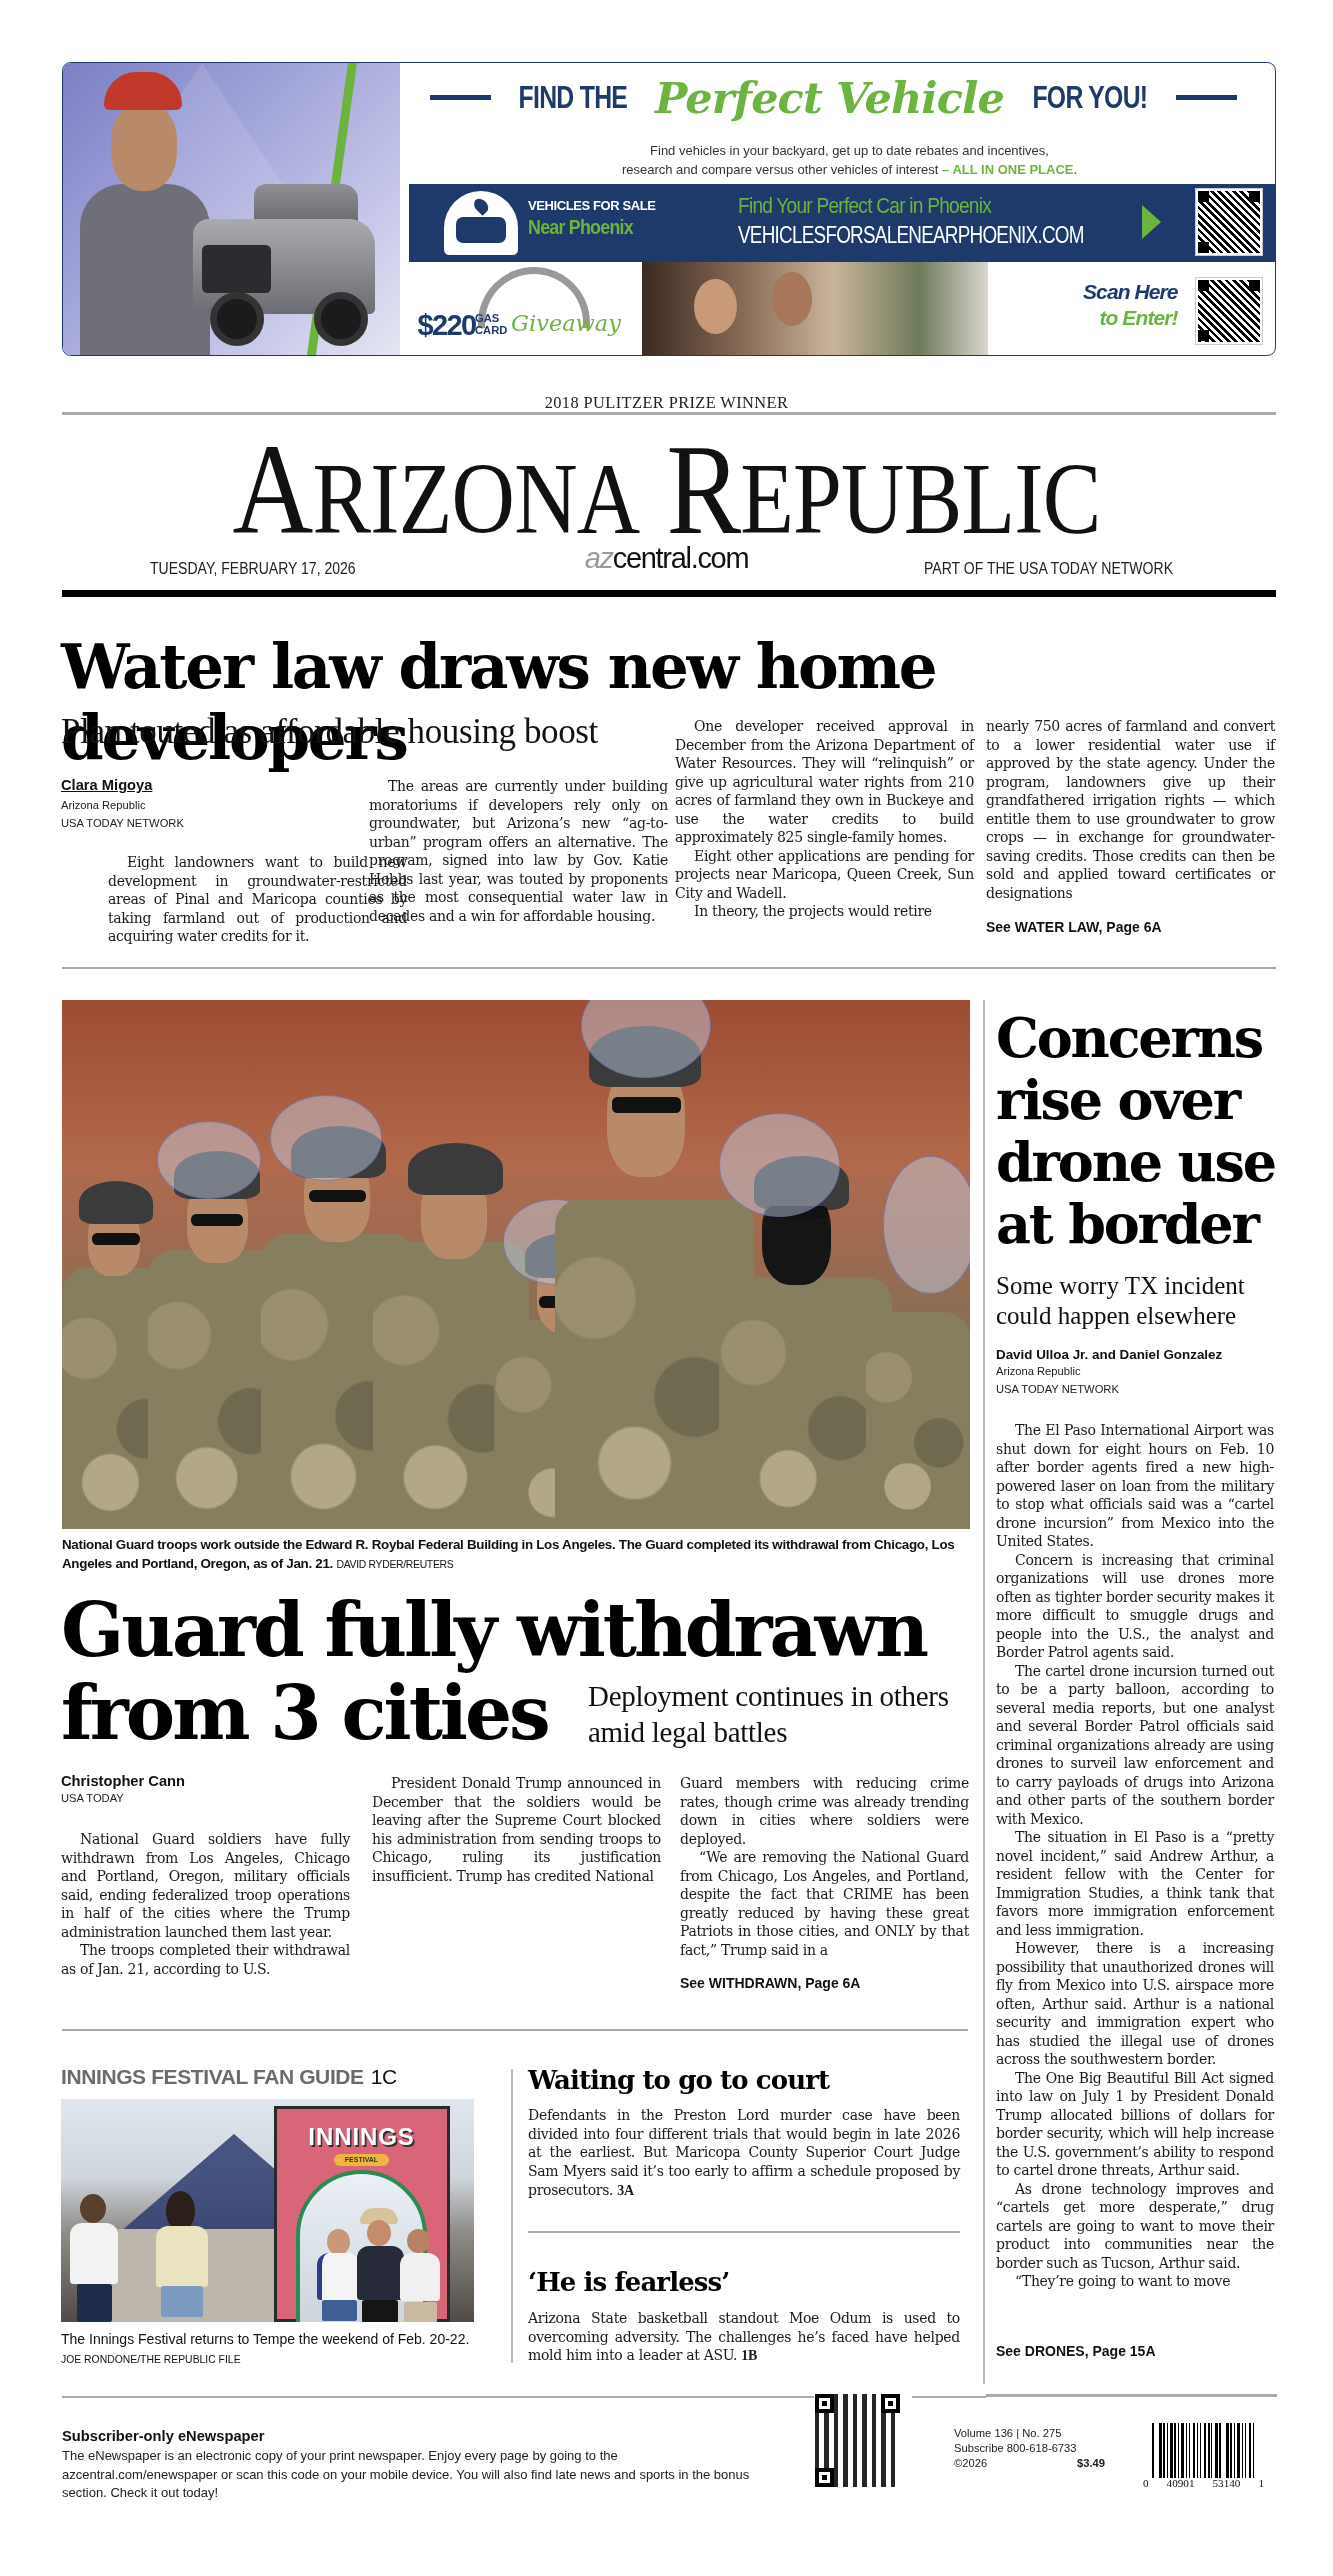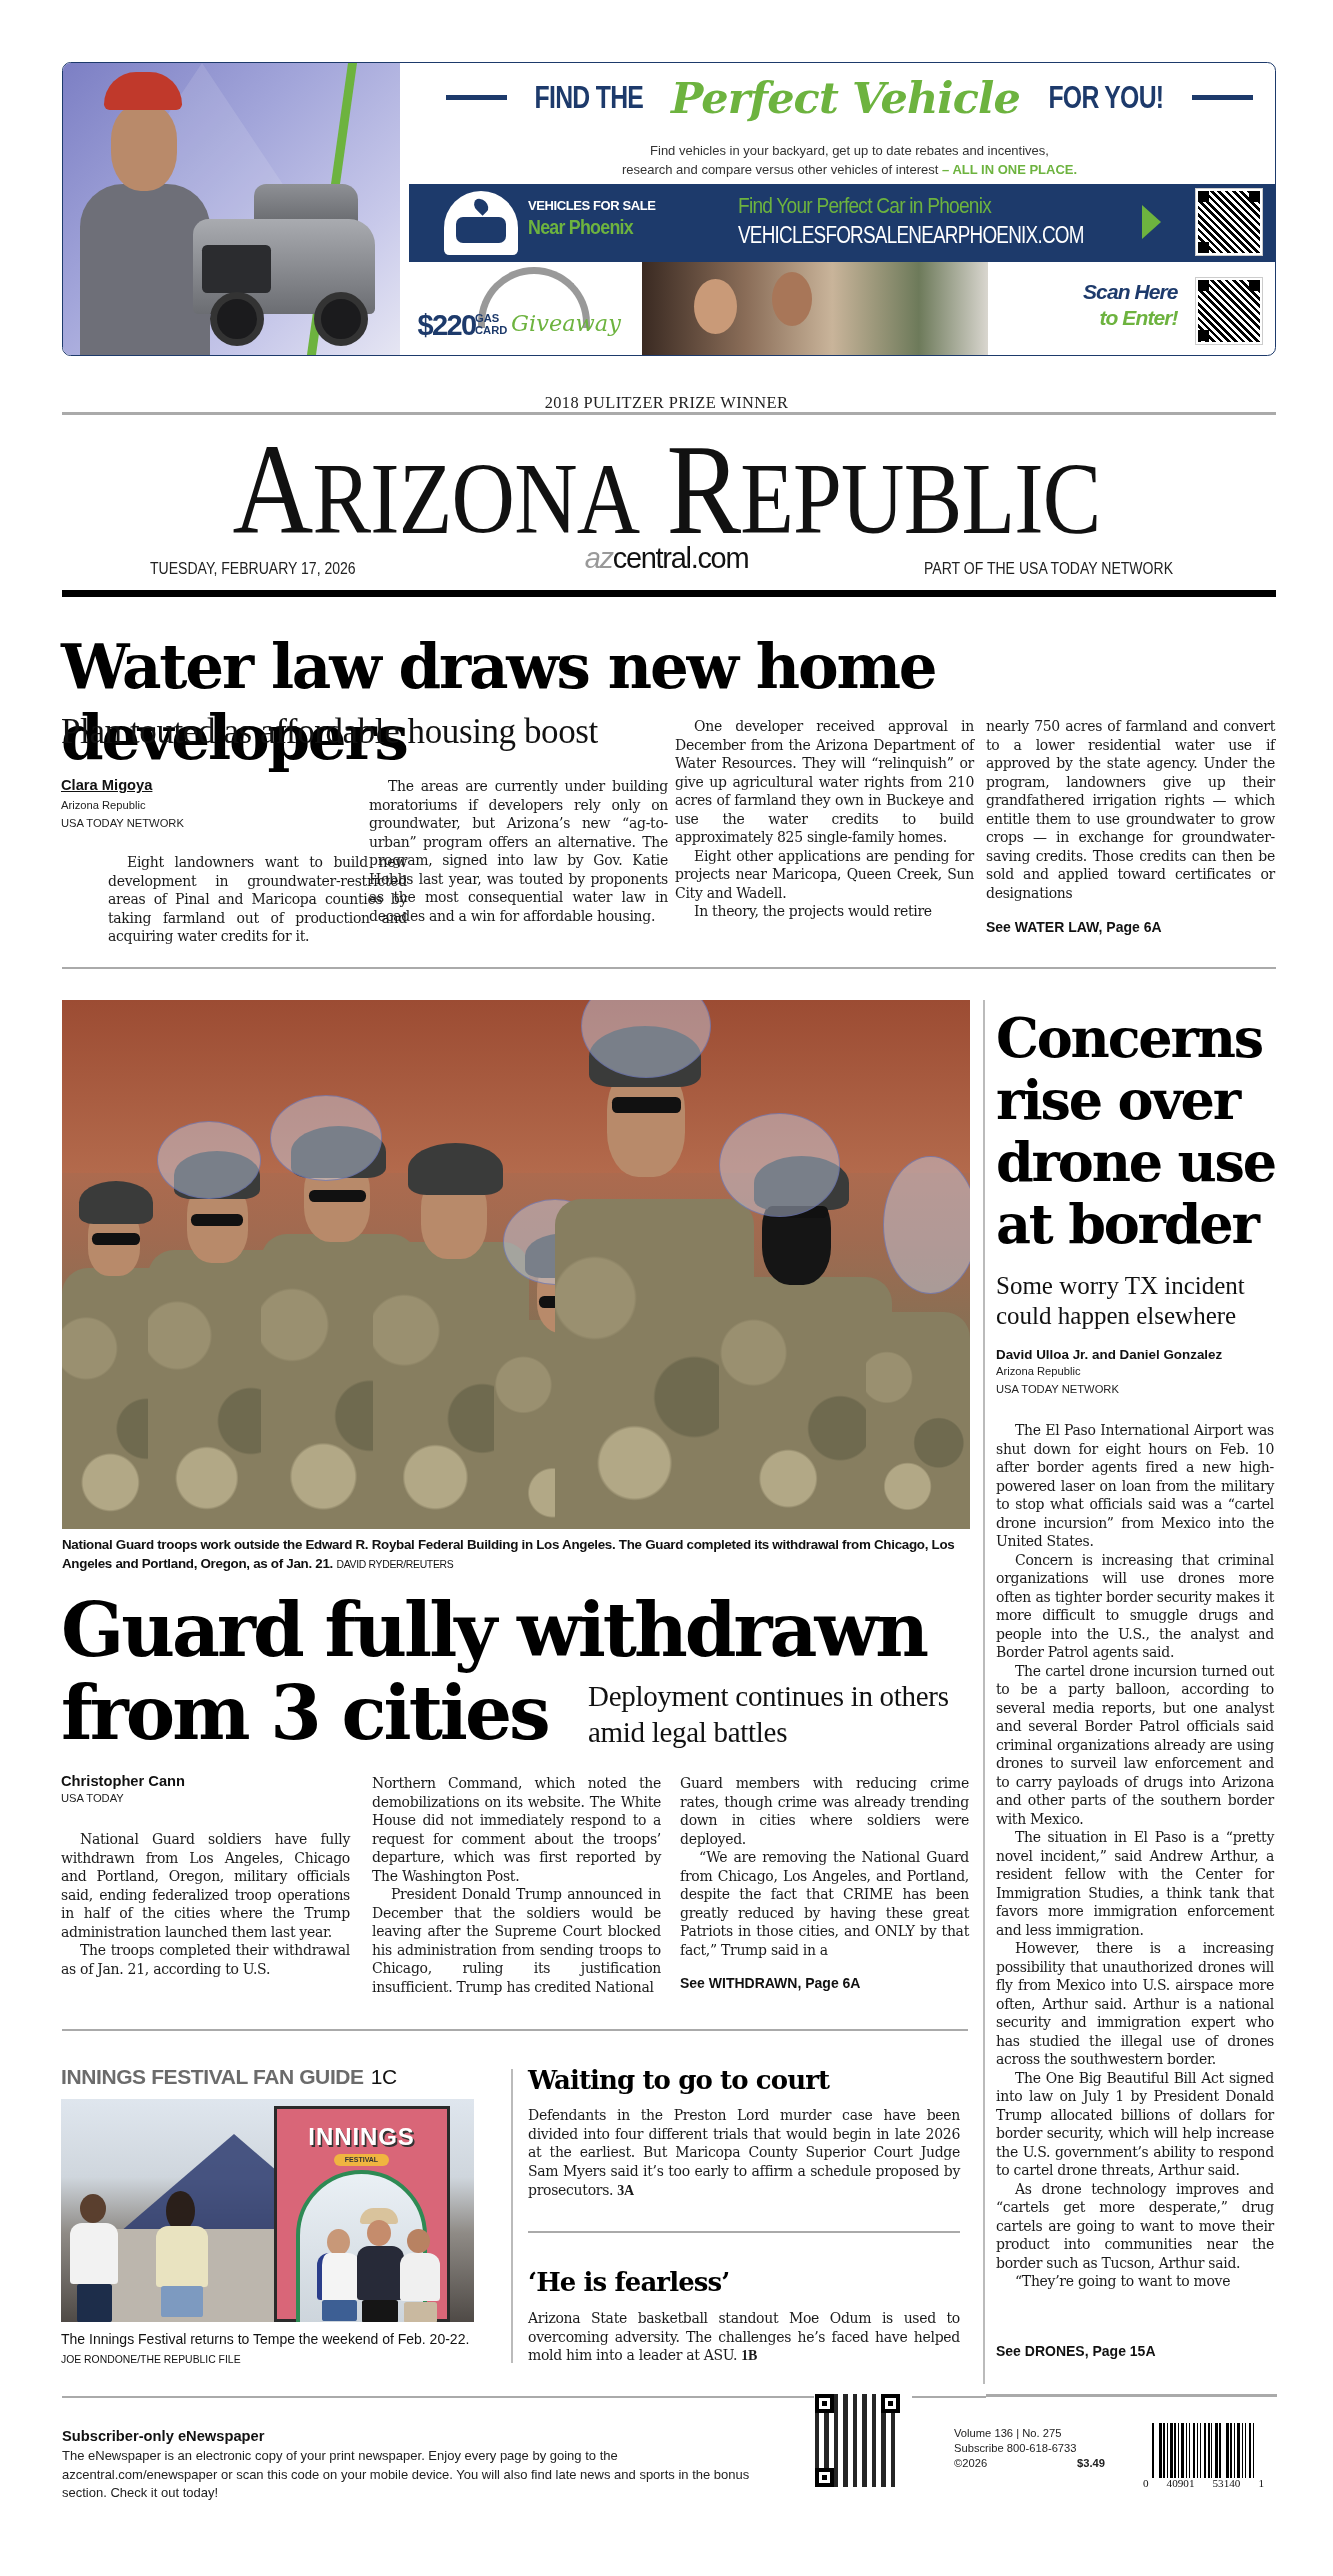--- a/index.html
+++ b/index.html
@@ -17,21 +17,21 @@
   #ad-person .cap { left: 24px; top: 0; width: 78px; height: 38px; background: #c0392b; border-radius: 39px 39px 7px 7px; }
   #ad-person .face { left: 31px; top: 33px; width: 66px; height: 86px; background: #b98a6a; border-radius: 40% 40% 45% 45%; }
   #ad-person .shirt { left: 0; top: 112px; width: 130px; height: 173px; background: #6e6f78; border-radius: 43px 43px 0 0; }
   #ad-truck { left: 130px; top: 121px; width: 182px; height: 164px; }
   #ad-truck .body { left: 0; top: 35px; width: 182px; height: 95px; background: linear-gradient(#a9abb0, #6b6d72); border-radius: 15.6px 26px 5.2px 5.2px; }
   #ad-truck .cab { left: 61px; top: 0; width: 104px; height: 52px; background: linear-gradient(#8e9095, #5d5f63); border-radius: 12px 15.6px 0 0; }
   #ad-truck .grille { left: 8.6px; top: 61px; width: 69px; height: 48px; background: #2b2c2f; border-radius: 5.2px; }
   #ad-truck .w1, #ad-truck .w2 { top: 108px; width: 54px; height: 54px; background: #1b1b1d; border-radius: 50%; border: 7px solid #333; }
   #ad-truck .w1 { left: 17.3px; } #ad-truck .w2 { left: 121px; }
 
-  #ad-head { left: 367px; top: 8.6px; width: 839px; height: 52px; display: flex; align-items: center; justify-content: center; gap: 14px; }
+  #ad-head { left: 351px; top: 8.6px; width: 839px; height: 52px; display: flex; align-items: center; justify-content: center; gap: 14px; }
   #ad-head .rule { width: 61px; height: 4.3px; background: #1d3a6b; }
   #ad-head .blue { font-family: "Liberation Sans", sans-serif; font-weight: 700; font-size: 31px; color: #1d3a6b; letter-spacing: -0.9px; transform: scaleX(0.8); }
   #ad-head .script { font-family: "DejaVu Serif", serif; font-style: italic; font-weight: 700; font-size: 43px; color: #6db33f; letter-spacing: -0.9px; }
   #ad-sub { left: 380px; top: 78px; width: 813px; text-align: center; font-family: "Liberation Sans", sans-serif; font-size: 13px; line-height: 19px; color: #333; }
   #ad-sub .hl { color: #6db33f; font-weight: 700; }
 
   #ad-band { left: 346px; top: 121px; width: 868px; height: 78px; background: #1d3a6b; }
   #ad-band .logo-arc { left: 35px; top: 7px; width: 74px; height: 64px; border-radius: 37px 37px 5.2px 5.2px; background: #fff; }
   #ad-band .logo-car { left: 47px; top: 33px; width: 50px; height: 26px; background: #1d3a6b; border-radius: 7px; }
   #ad-band .logo-pin { left: 66px; top: 14px; width: 12px; height: 15.6px; background: #1d3a6b; border-radius: 50% 50% 50% 0; transform: rotate(-45deg); }
@@ -339,21 +339,20 @@
 <div id="guard-deck" class="abs">Deployment continues in others amid legal battles</div>
 <div id="guard-byline" class="abs">
   <div class="byline-name">Christopher Cann</div>
   <div class="byline-aff">USA TODAY</div>
 </div>
 <div id="guard-c1" class="abs body-text">
   <p>National Guard soldiers have fully withdrawn from Los Angeles, Chicago and Portland, Oregon, military officials said, ending federalized troop operations in half of the cities where the Trump administration launched them last year.</p>
   <p>The troops completed their withdrawal as of Jan. 21, according to U.S.</p>
 </div>
 <div id="guard-c2" class="abs body-text">
-  <p class="noind">Northern Command, which noted the demobilizations on its website. The White House did not immediately respond to a request for comment about the troops’ departure, which was first reported by The Washington Post.</p>
   <p>President Donald Trump announced in December that the soldiers would be leaving after the Supreme Court blocked his administration from sending troops to Chicago, ruling its justification insufficient. Trump has credited National</p>
 </div>
 <div id="guard-c3" class="abs body-text">
   <p class="noind">Guard members with reducing crime rates, though crime was already trending down in cities where soldiers were deployed.</p>
   <p>“We are removing the National Guard from Chicago, Los Angeles, and Portland, despite the fact that CRIME has been greatly reduced by having these great Patriots in those cities, and ONLY by that fact,” Trump said in a</p>
 </div>
 <div id="guard-see" class="abs see-ref">See WITHDRAWN, Page 6A</div>
 <div id="rule-guard" class="abs"></div>
 
 <div id="vrule-right" class="abs"></div>

